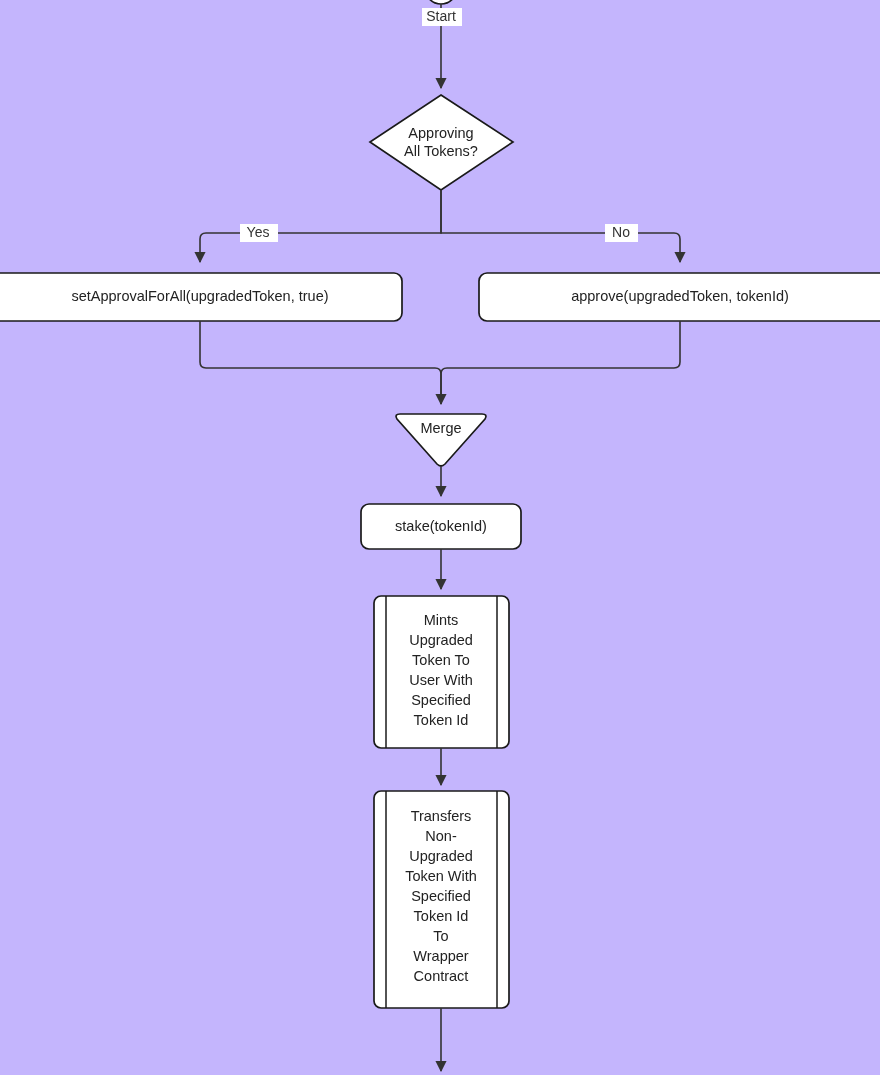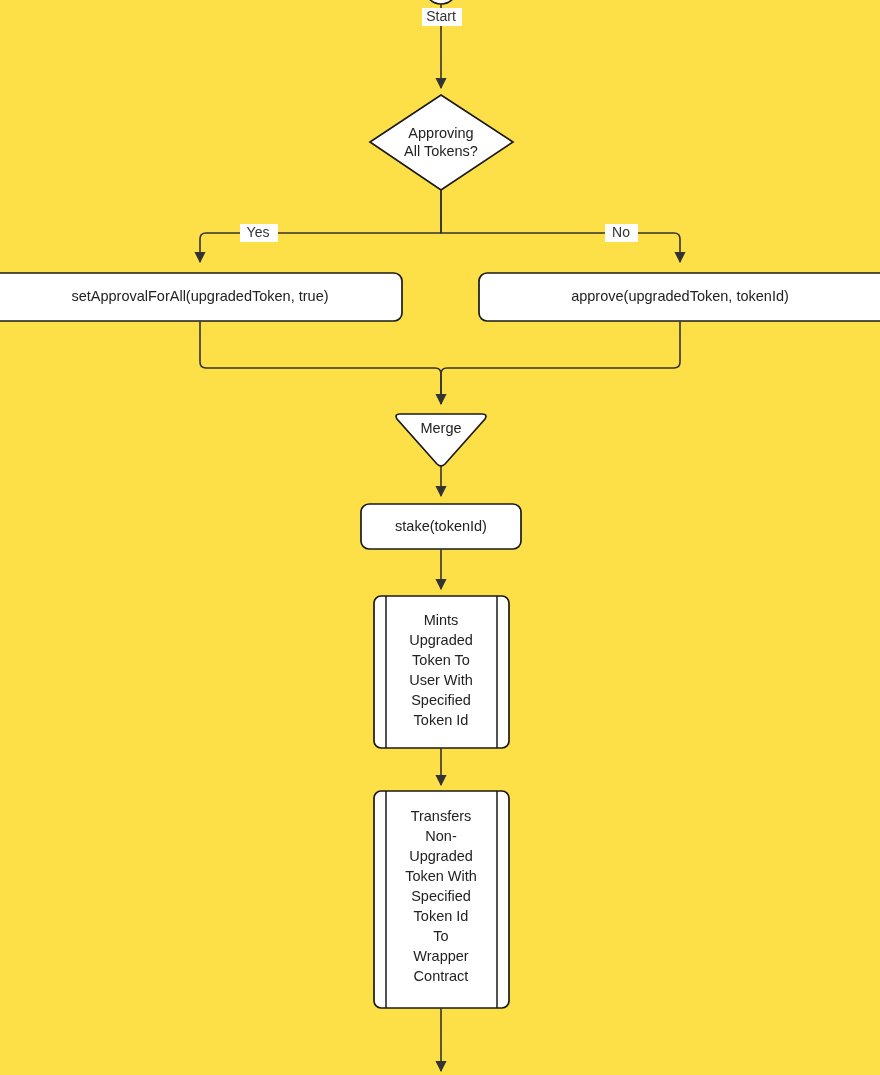--- a/index.html
+++ b/index.html
@@ -7,21 +7,21 @@
     padding: 0;
     background: #ffffff;
   }
   body {
     font-family: "Liberation Sans", sans-serif;
   }
   #canvas {
     position: relative;
     width: 880px;
     height: 1075px;
-    background: #fde047;
+    background: #c4b5fd;
     overflow: hidden;
   }
   #flow-svg {
     position: absolute;
     left: 0;
     top: 0;
     width: 880px;
     height: 1075px;
   }
   .edge-line {

